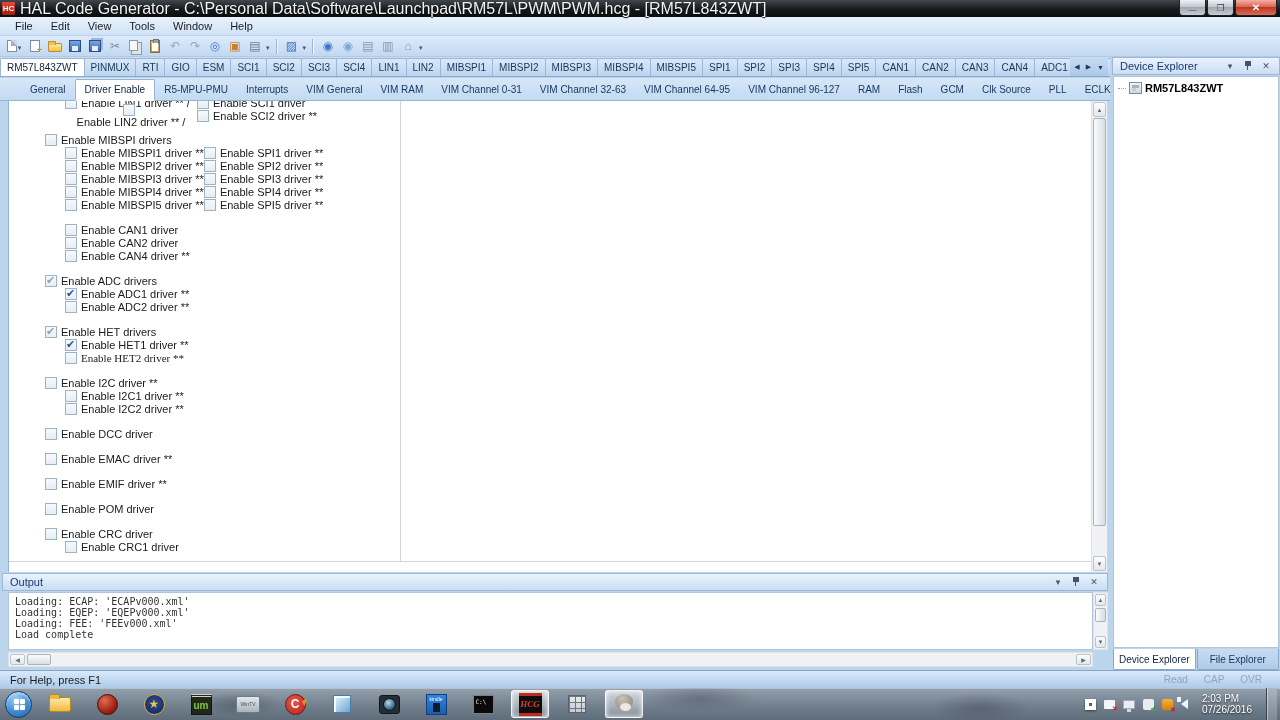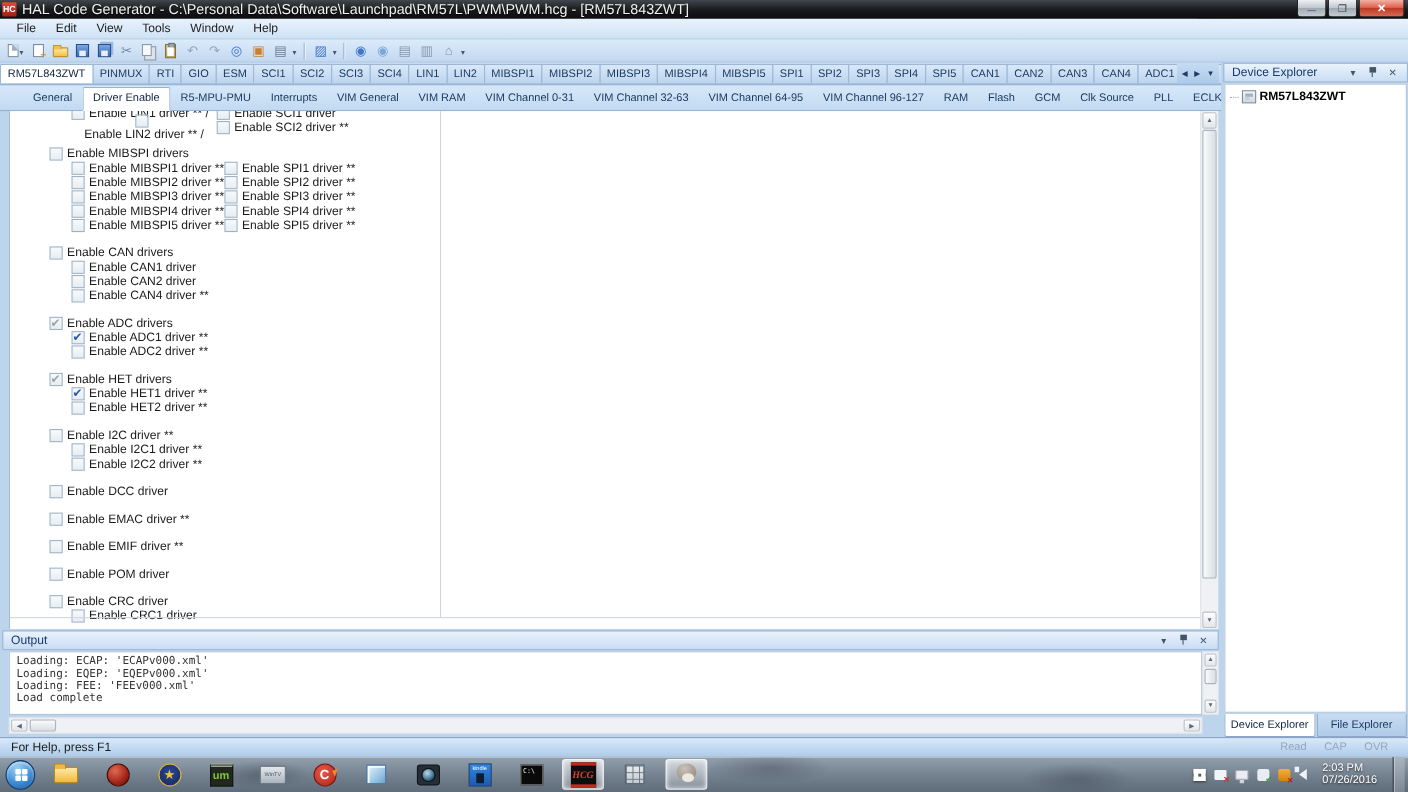--- a/index.html
+++ b/index.html
@@ -3,21 +3,21 @@
 <meta charset="utf-8">
 <style>
   *{box-sizing:border-box;margin:0;padding:0}
   html,body{width:1280px;height:720px;overflow:hidden;background:#000}
   body{font-family:"Liberation Sans",sans-serif;-webkit-font-smoothing:antialiased}
   #app{position:relative;width:1280px;height:720px;background:#bcd4ec;overflow:hidden}
 
   
   .titlebar{position:absolute;left:0;top:0;width:1280px;height:17px;background:linear-gradient(#42474d,#17191c 55%,#0c0d0f);display:flex;align-items:center;z-index:5}
   .appicon{width:13px;height:13px;margin:0 5px 0 2px;background:linear-gradient(#e24b3a,#a11f12);color:#fff;font-size:8px;font-weight:bold;display:flex;align-items:center;justify-content:center;border-radius:1px}
-  .apptitle{color:#f2f2f2;font-size:13px;white-space:nowrap;text-shadow:0 1px 1px #000}
+  .apptitle{color:#f2f2f2;font-size:16px;white-space:nowrap;text-shadow:0 1px 1px #000}
   .wallpatch{position:absolute;left:1088px;top:0;width:192px;height:17px;background:linear-gradient(90deg,#56606a,#8b959d 40%,#77828c)}
   .wallpatch .ghost{position:absolute;top:3px;width:54px;height:11px;background:rgba(210,216,222,.35);border:1px solid rgba(120,130,140,.4)}
   .winbtns{position:absolute;right:3px;top:0;display:flex;gap:1px;z-index:6}
   .wbtn{width:27px;height:16px;border:1px solid #1d2226;border-top:none;border-radius:0 0 4px 4px;background:linear-gradient(#eef1f4,#c2c9d0 45%,#9fa8b1 50%,#c7ced4);color:#38414a;font-size:9px;display:flex;align-items:center;justify-content:center}
   .wbtn.close{width:42px;background:linear-gradient(#f3b0a5,#de6450 45%,#bb3a24 50%,#d96a55);color:#fff}
   .wbtn .g::before{display:block}
   .g-min::before{content:"—";font-size:8px;margin-top:3px}
   .g-restore::before{content:"❐";font-size:9px}
   .g-close::before{content:"✕";font-size:10px;font-weight:bold}
 
@@ -396,24 +396,20 @@
               <span class="cb"></span>
               <span class="cblabel">Enable MIBSPI5 driver **</span>
             </span>
             <span class="colx" style="display: inline-flex; align-items: center;">
               <span class="cb"></span>
               <span class="cblabel">Enable SPI5 driver **</span>
             </span>
           </div>
         </div>
         <div class="sec">
-          <div class="row lvl0">
-            <span class="cb"></span>
-            <span class="cblabel">Enable CAN drivers</span>
-          </div>
           <div class="row lvl1">
             <span class="colx" style="display: inline-flex; align-items: center;">
               <span class="cb"></span>
               <span class="cblabel">Enable CAN1 driver</span>
             </span>
           </div>
           <div class="row lvl1">
             <span class="colx" style="display: inline-flex; align-items: flex-start;">
               <span class="cb"></span>
               <span class="cblabel">Enable CAN2 driver</span>
@@ -449,21 +445,21 @@
             <span class="cb c-gray"></span>
             <span class="cblabel">Enable HET drivers</span>
           </div>
           <div class="row lvl1">
             <span class="colx" style="display: inline-flex; align-items: center;">
               <span class="cb c-blue"></span>
               <span class="cblabel">Enable HET1 driver **</span>
             </span>
           </div>
           <div class="row lvl1">
-            <span class="colx" style="display: inline-flex; align-items: center;">
+            <span class="colx" style="display: inline-flex; align-items: center; font-family: Liberation Serif, serif;">
               <span class="cb"></span>
               <span class="cblabel">Enable HET2 driver **</span>
             </span>
           </div>
         </div>
         <div class="sec">
           <div class="row lvl0">
             <span class="cb"></span>
             <span class="cblabel">Enable I2C driver **</span>
           </div>

